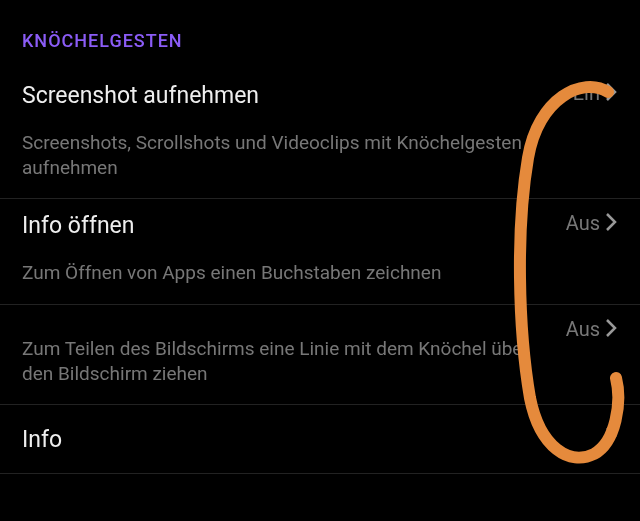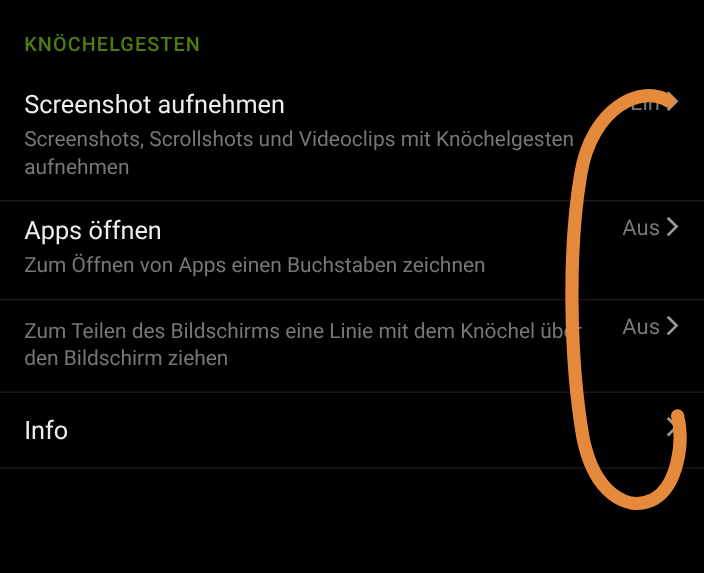--- a/index.html
+++ b/index.html
@@ -6,21 +6,21 @@
     margin: 0;
     padding: 0;
     width: 640px;
     height: 521px;
     background: #000;
     font-family: -apple-system, BlinkMacSystemFont, "Segoe UI", Roboto, sans-serif;
     overflow: hidden;
     position: relative;
   }
   .section-header {
-    color: #4d7c0f;
+    color: #8b5cf6;
     font-size: 18px;
     font-weight: 500;
     letter-spacing: 1px;
     padding: 30px 22px 18px 22px;
   }
   .row {
     display: flex;
     align-items: flex-start;
     padding: 12px 22px 18px 22px;
     border-bottom: 1px solid #222;
@@ -34,21 +34,21 @@
   .title {
     color: #eee;
     font-size: 23px;
     line-height: 1.3;
     font-weight: 400;
   }
   .desc {
     color: #777;
     font-size: 19px;
     line-height: 1.3;
-    margin-top: 4px;
+    margin-top: 20px;
   }
   .value {
     color: #777;
     font-size: 20px;
     margin-right: 4px;
     white-space: nowrap;
   }
   .row svg {
     flex: 0 0 auto;
   }
@@ -79,21 +79,21 @@
     <div class="desc">Screenshots, Scrollshots und Videoclips mit Knöchelgesten aufnehmen</div>
   </div>
   <span class="value">Ein</span>
   <svg width="14" height="22" viewBox="0 0 14 22">
       <polyline points="3,3 11,11 3,19"></polyline>
     </svg>
 </div>
 
 <div class="row">
   <div class="text">
-    <div class="title">Apps öffnen</div>
+    <div class="title">Info öffnen</div>
     <div class="desc">Zum Öffnen von Apps einen Buchstaben zeichnen</div>
   </div>
   <span class="value">Aus</span>
   <svg width="14" height="22" viewBox="0 0 14 22">
       <polyline points="3,3 11,11 3,19"></polyline>
     </svg>
 </div>
 
 <div class="row">
   <div class="text">

